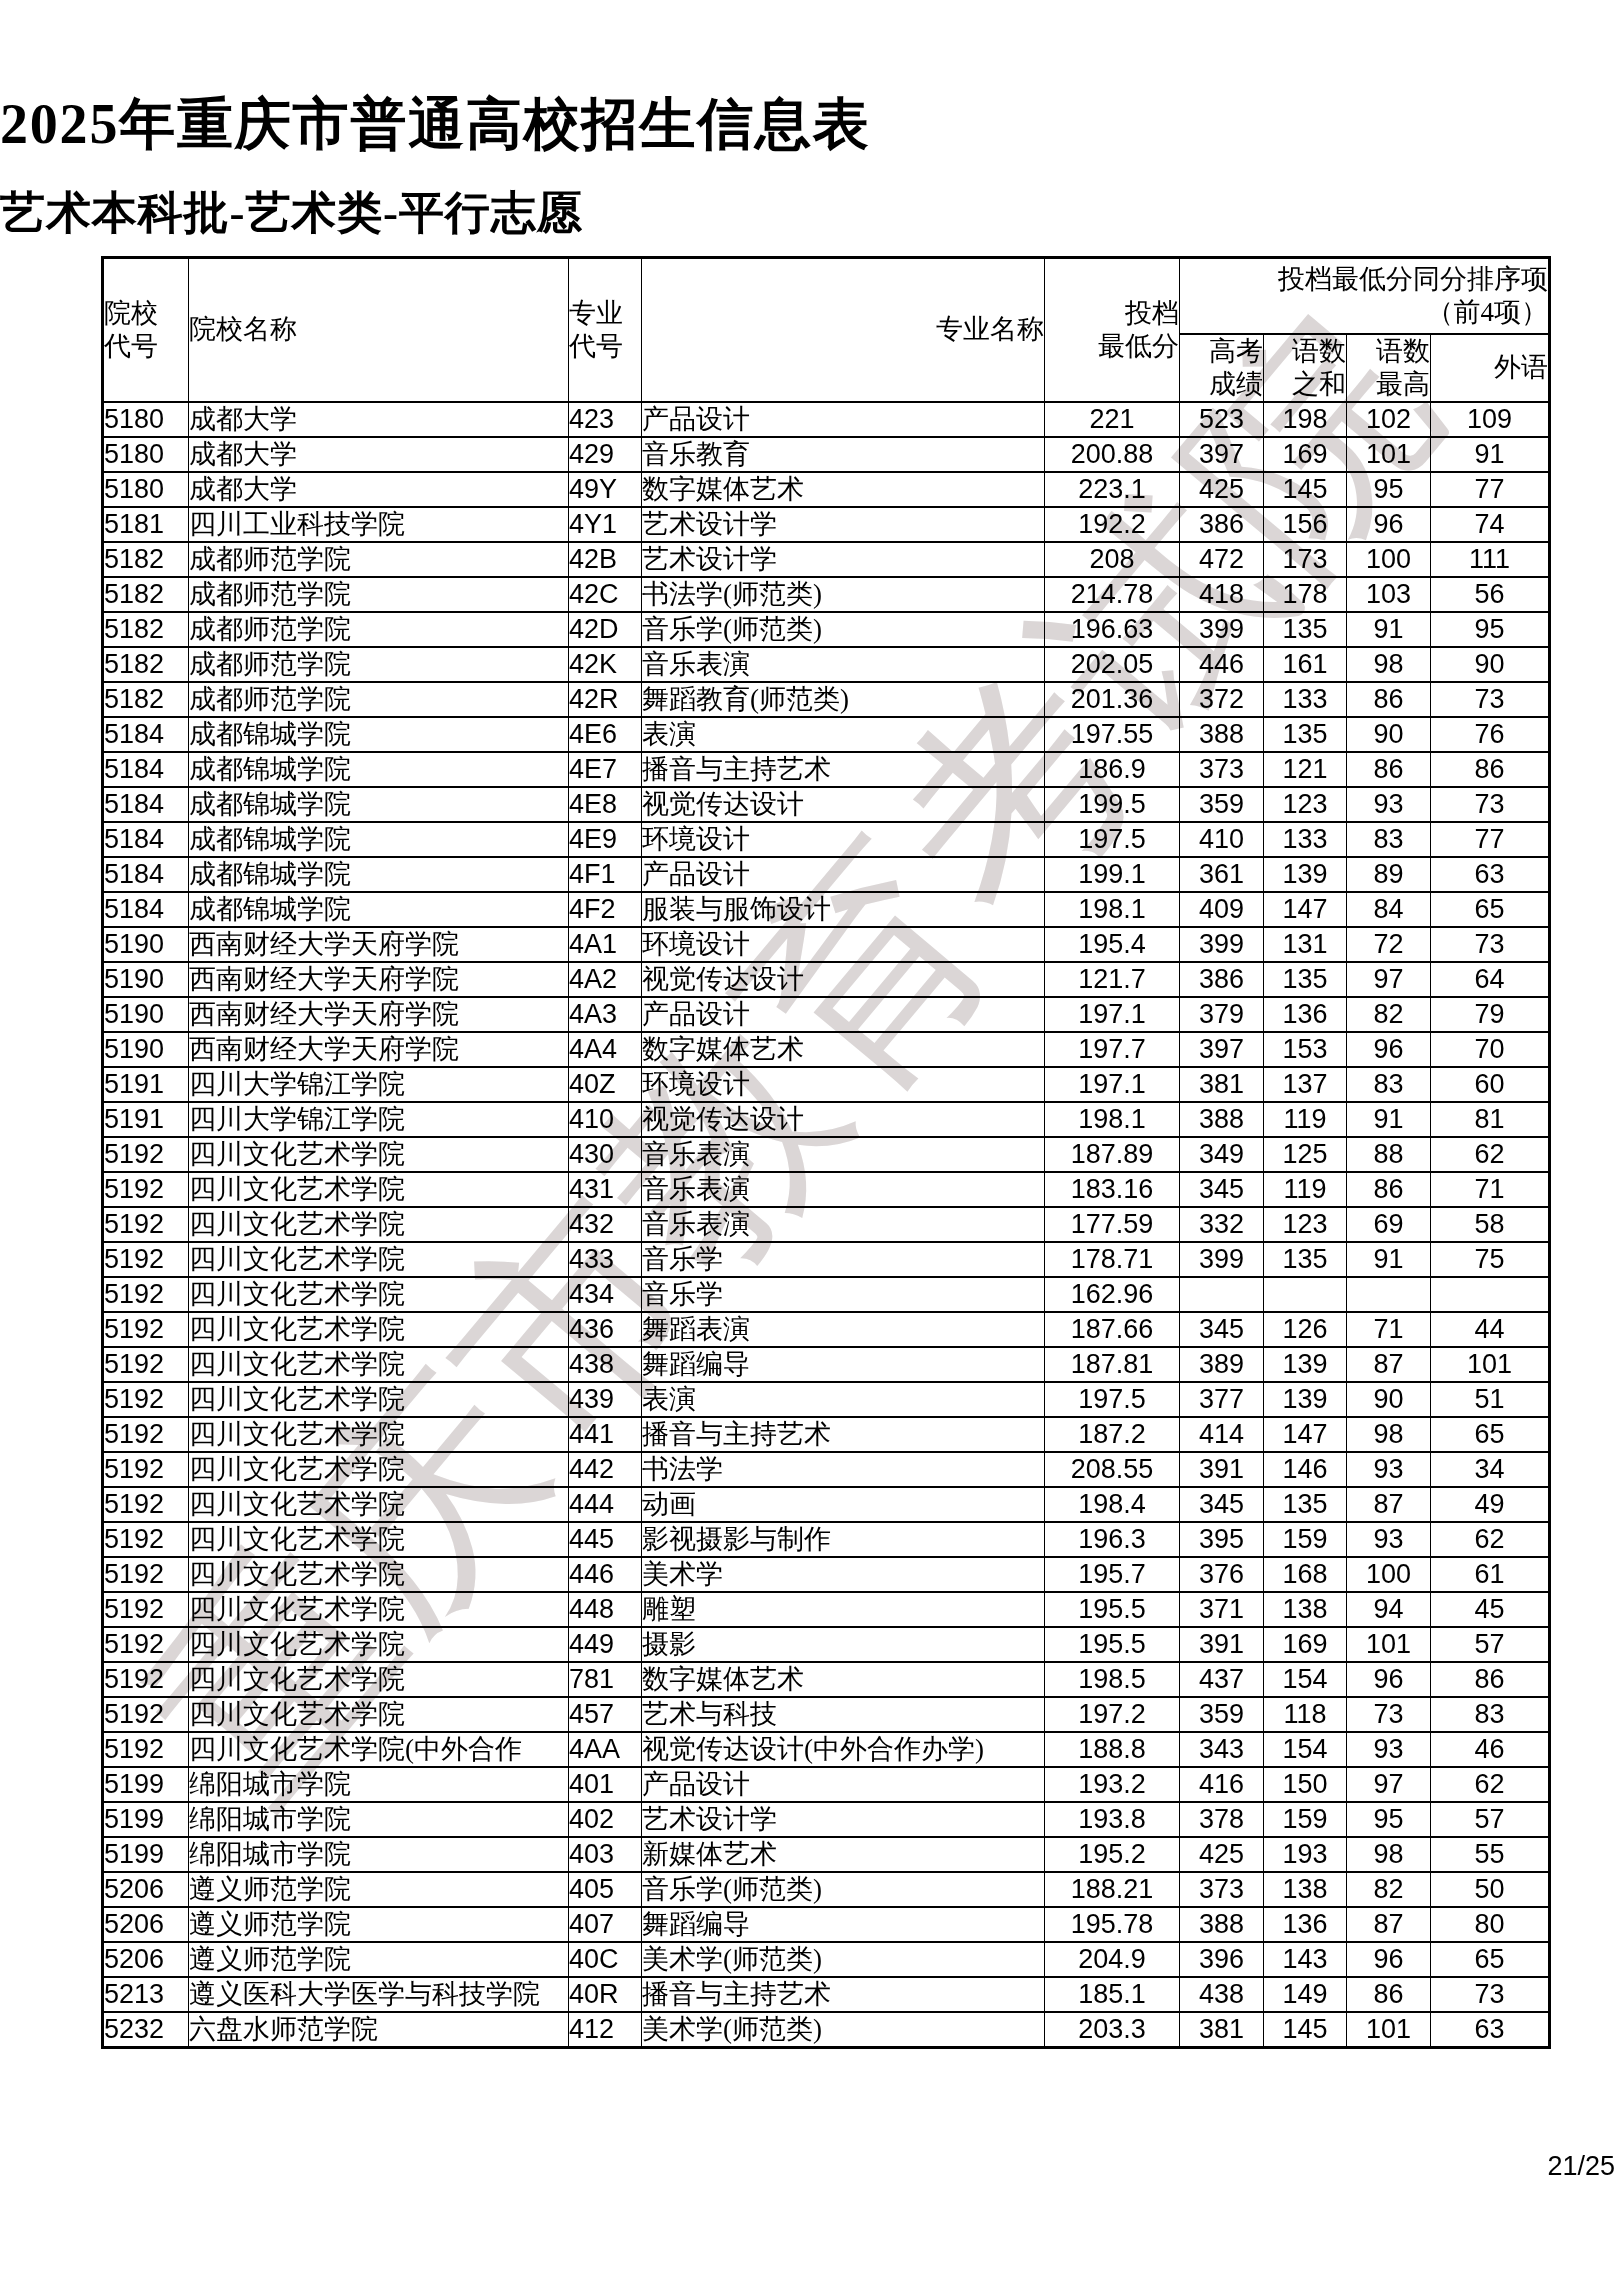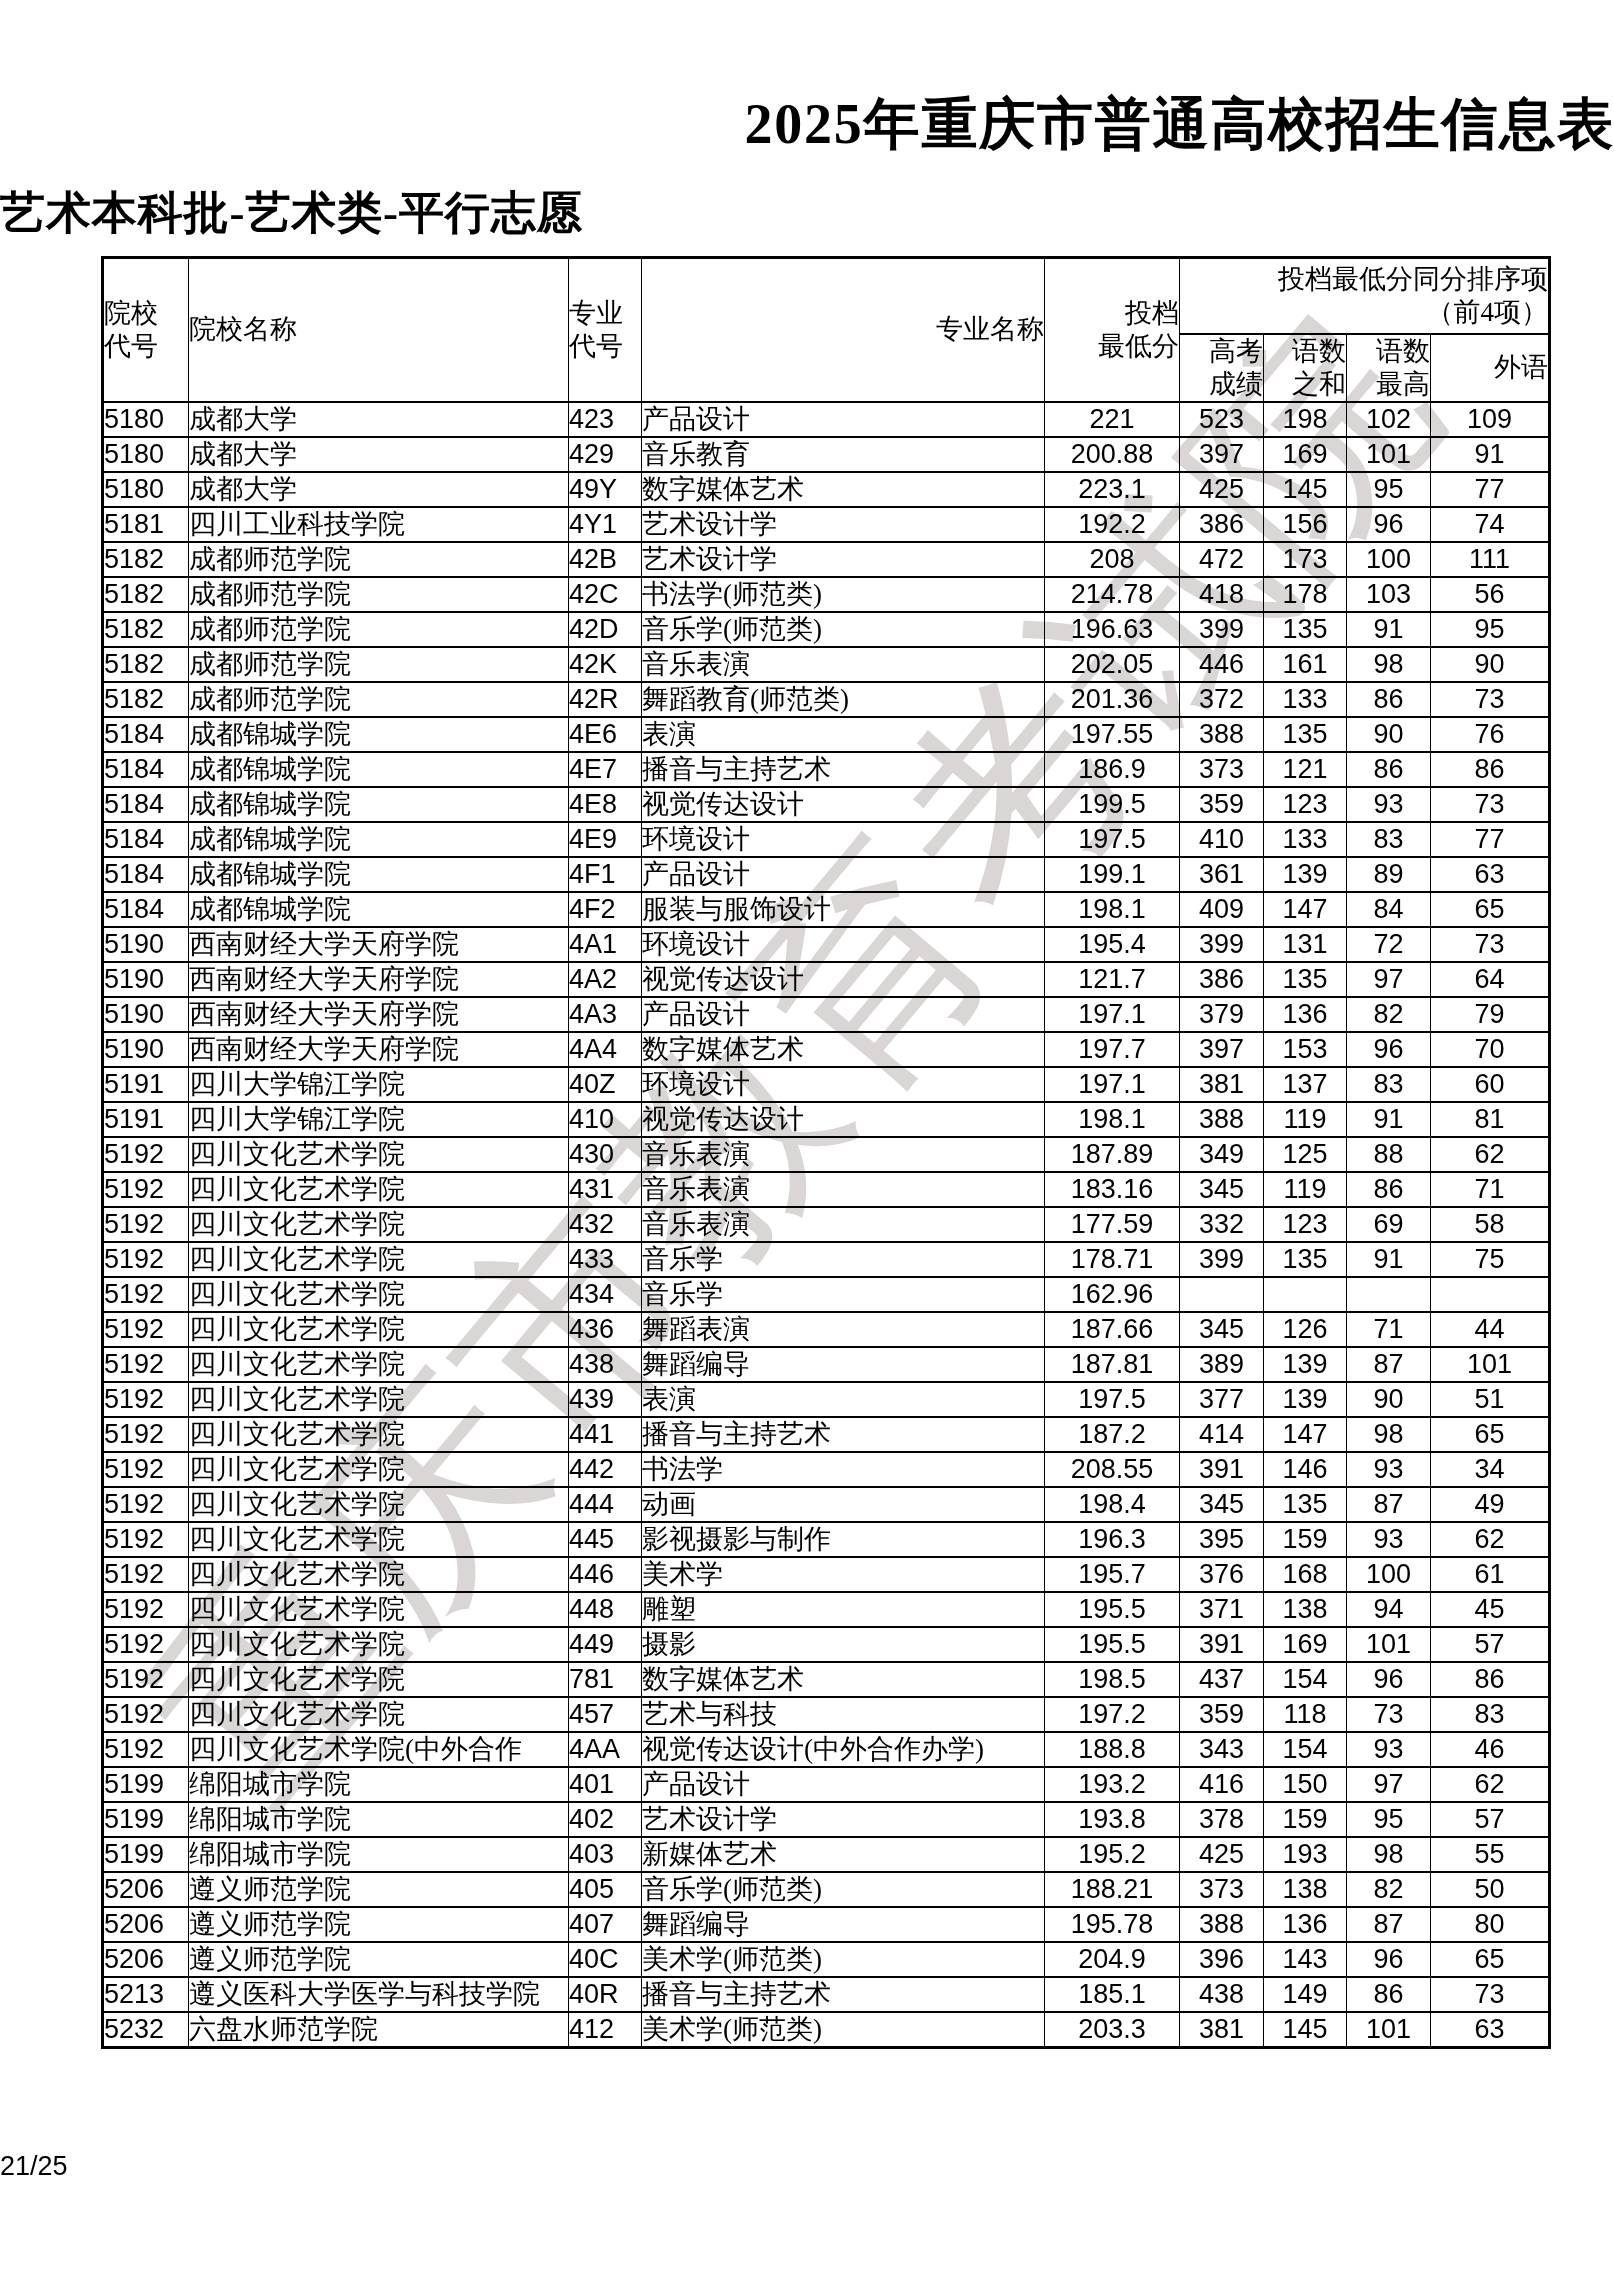--- a/index.html
+++ b/index.html
@@ -3,21 +3,21 @@
 <meta charset="utf-8">
 <style>
   html,body { margin:0; padding:0; background:#888; }
   .page {
     position:relative; width:1615px; height:2285px; margin:0 auto;
     background:#ffffff; overflow:hidden; color:#000;
     font-family:"Liberation Sans", sans-serif;
   }
   .doc-title {
     position:absolute; top:87px; left:0; width:100%;
-    text-align:right; font-family:"Liberation Serif", serif;
+    text-align:left; font-family:"Liberation Serif", serif;
     font-size:56px; font-weight:600; letter-spacing:1.8px; white-space:nowrap;
   }
   .doc-subtitle {
     position:absolute; top:183px; left:0; width:100%;
     font-family:"Liberation Serif", serif;
     font-size:45px; font-weight:600; letter-spacing:0.9px; white-space:nowrap;
   }
   .watermark {
     position:absolute; left:796px; top:1058px;
     transform:translate(-50%,-50%) rotate(-50deg);
@@ -42,21 +42,21 @@
   .hdr-left { text-align:left; padding-left:7.2px; }
   tr.hrow1 { height:76px; }
   tr.hrow2 { height:63px; }
   tr.drow  { height:33px;margin-top:40px; }
   td.num  { font-family:"Liberation Sans", sans-serif; font-size:27px; line-height:33px; }
   td.cjk  { font-family:"Liberation Serif", serif; font-size:27px; line-height:33px; }
   td.left { text-align:left; padding-left:5.4px; }
   td.center { text-align:center; }
   .page-footer {
     position:absolute; top:2151px; left:0; width:100%;
-    text-align:left; font-size:27px; font-family:"Liberation Sans", sans-serif;
+    text-align:right; font-size:27px; font-family:"Liberation Sans", sans-serif;
   }
 </style>
 </head>
 <body>
 
 <div class="page">
 
   <div class="doc-title">2025年重庆市普通高校招生信息表</div>
   <div class="doc-subtitle">艺术本科批-艺术类-平行志愿</div>
 

